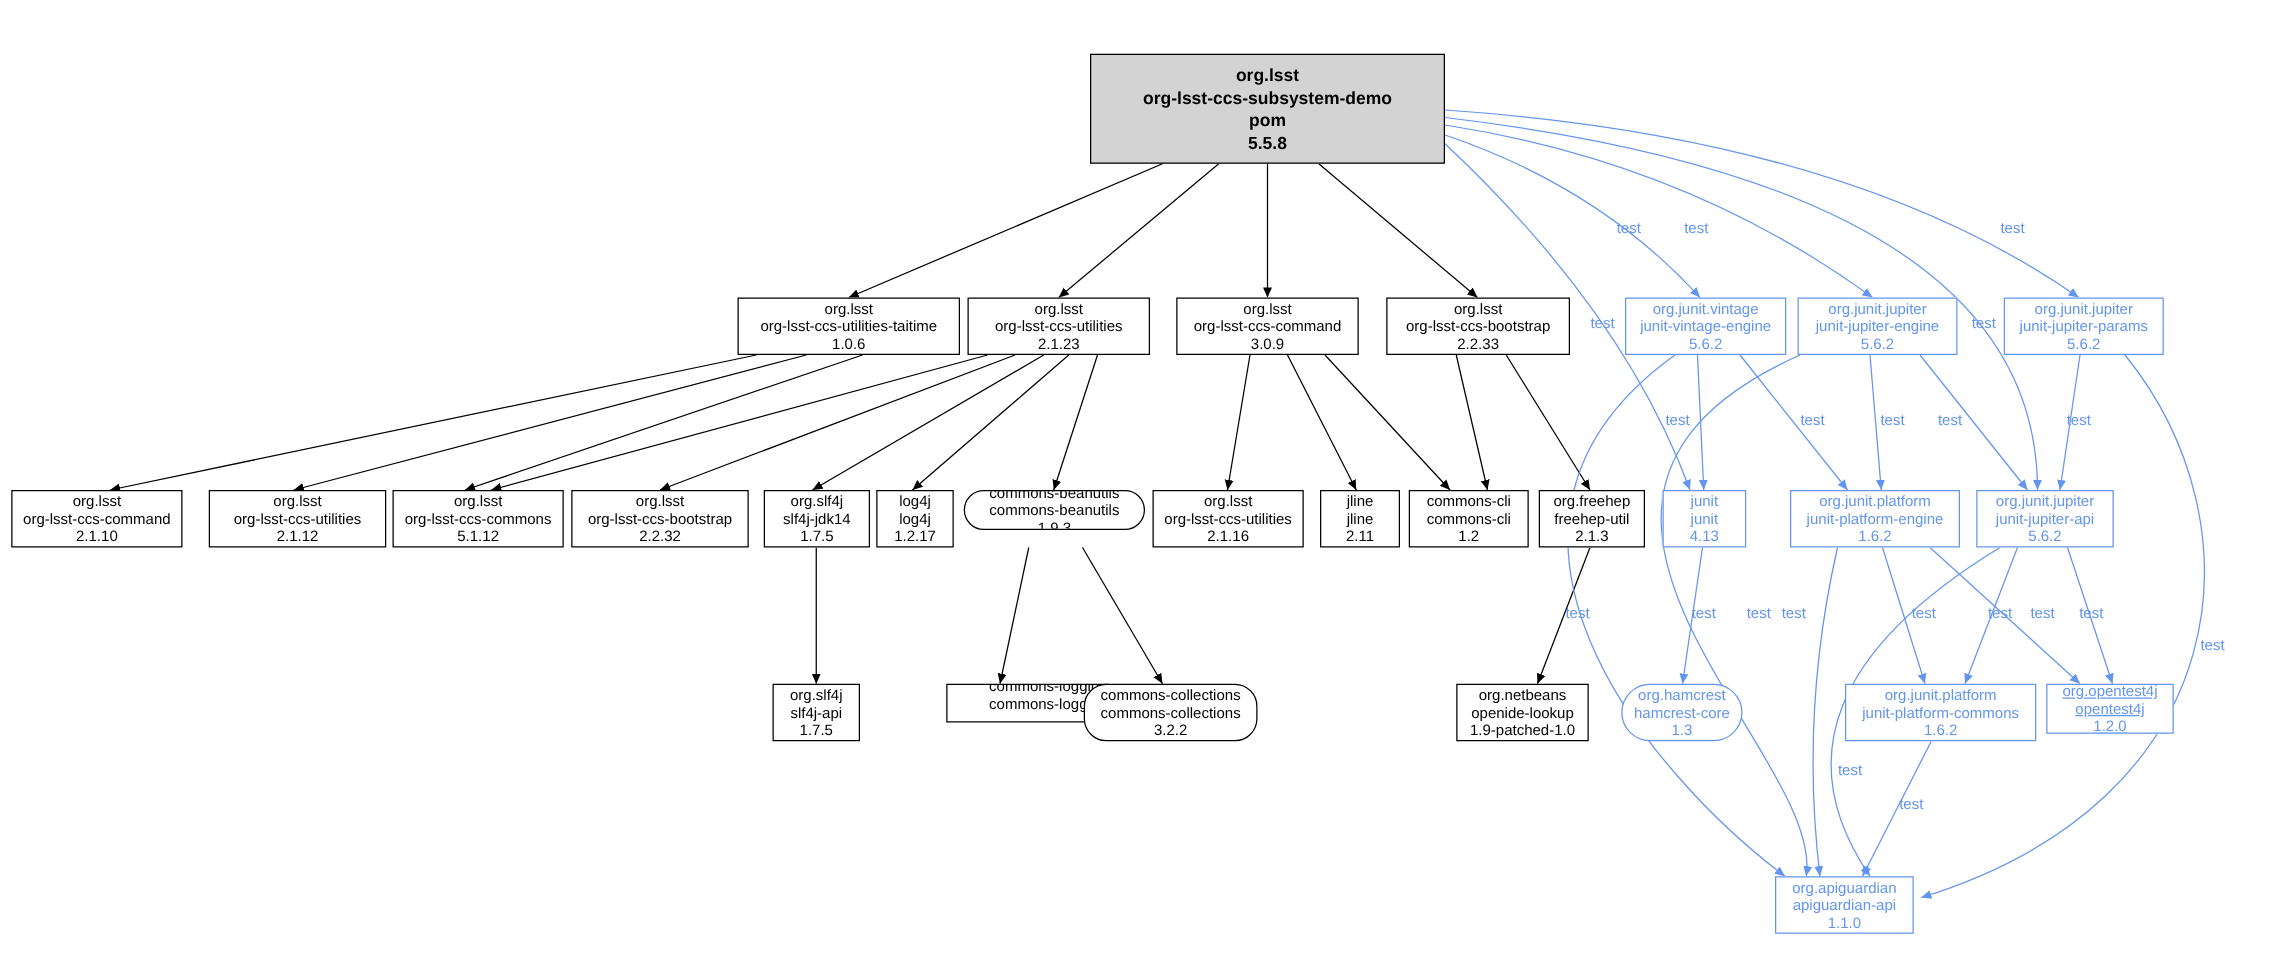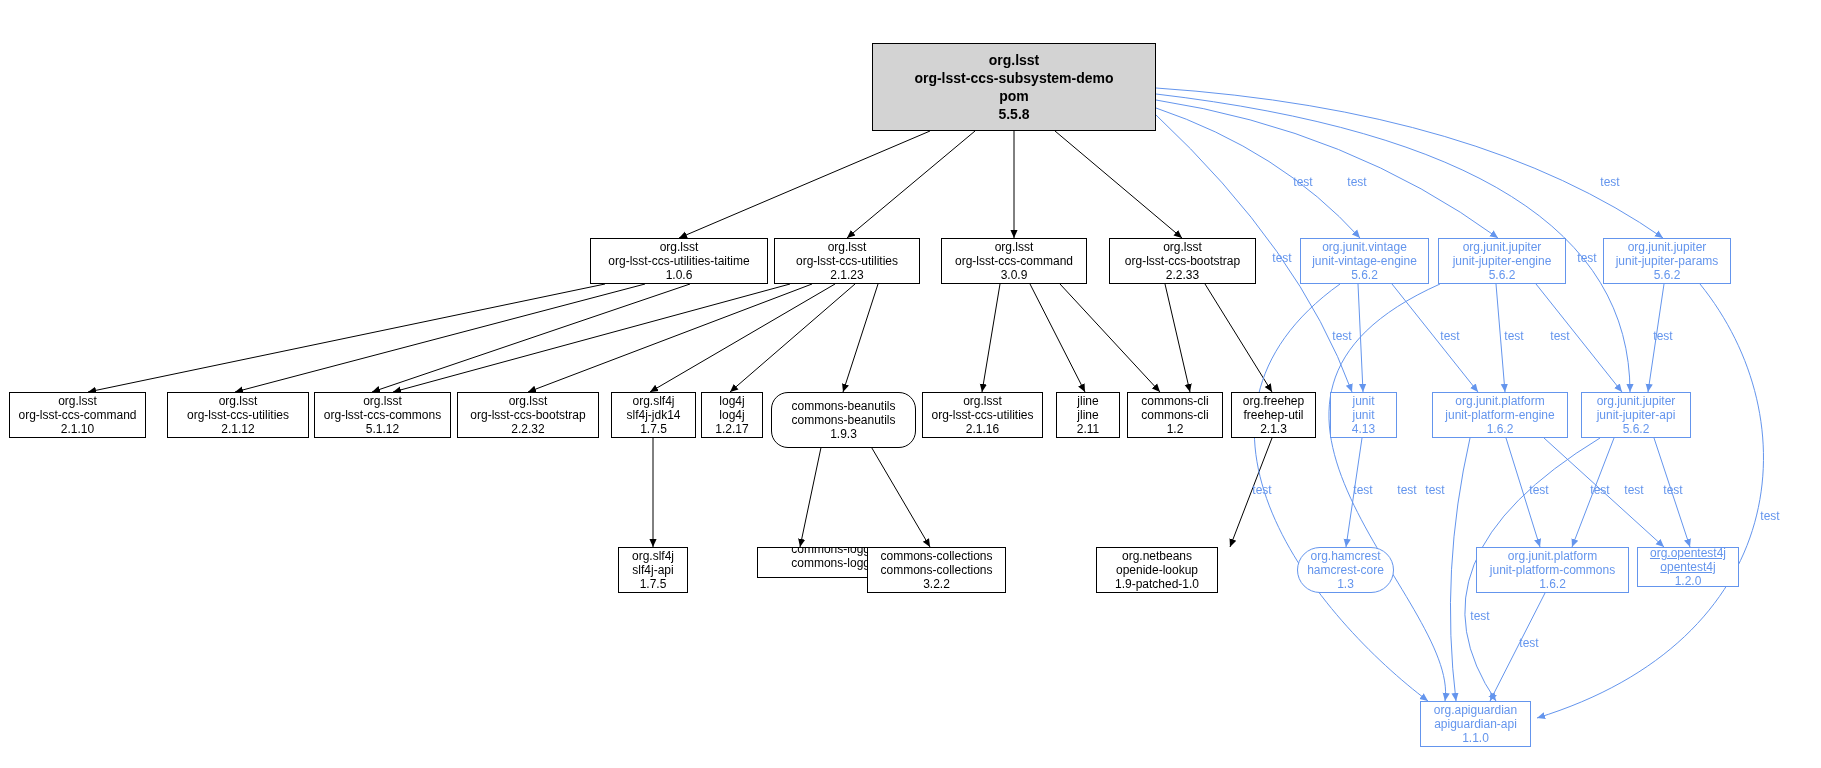--- a/index.html
+++ b/index.html
@@ -165,21 +165,21 @@
     <div class="node" style="left: 611px; top: 392px; width: 85px; height: 46px;">
       <div>org.slf4j</div>
       <div>slf4j-jdk14</div>
       <div>1.7.5</div>
     </div>
     <div class="node" style="left: 701px; top: 392px; width: 62px; height: 46px;">
       <div>log4j</div>
       <div>log4j</div>
       <div>1.2.17</div>
     </div>
-    <div class="node" style="left: 771px; top: 392px; width: 145px; height: 56px; border-radius: 17px;">
+    <div class="node" style="left: 771px; top: 392px; width: 145px; height: 32px; border-radius: 17px;">
       <div>commons-beanutils</div>
       <div>commons-beanutils</div>
       <div>1.9.3</div>
     </div>
     <div class="node" style="left: 922px; top: 392px; width: 121px; height: 46px;">
       <div>org.lsst</div>
       <div>org-lsst-ccs-utilities</div>
       <div>2.1.16</div>
     </div>
     <div class="node" style="left: 1056px; top: 392px; width: 64px; height: 46px;">
@@ -215,26 +215,26 @@
     <div class="node" style="left: 618px; top: 547px; width: 70px; height: 46px;">
       <div>org.slf4j</div>
       <div>slf4j-api</div>
       <div>1.7.5</div>
     </div>
     <div class="node" style="left: 757px; top: 547px; width: 130px; height: 31px; align-items: flex-end;">
       <div>commons-logging</div>
       <div>commons-logging</div>
       <div>1.2</div>
     </div>
-    <div class="node" style="left: 867px; top: 547px; width: 139px; height: 46px;">
+    <div class="node" style="left: 867px; top: 547px; width: 139px; height: 46px; border-radius: 18px;">
       <div>commons-collections</div>
       <div>commons-collections</div>
       <div>3.2.2</div>
     </div>
-    <div class="node" style="left: 1096px; top: 547px; width: 122px; height: 46px;">
+    <div class="node" style="left: 1165px; top: 547px; width: 106px; height: 46px;">
       <div>org.netbeans</div>
       <div>openide-lookup</div>
       <div>1.9-patched-1.0</div>
     </div>
     <div class="node test" style="left: 1297px; top: 547px; width: 97px; height: 46px; border-radius: 23px;">
       <div>org.hamcrest</div>
       <div>hamcrest-core</div>
       <div>1.3</div>
     </div>
     <div class="node test" style="left: 1476px; top: 547px; width: 153px; height: 46px;">

